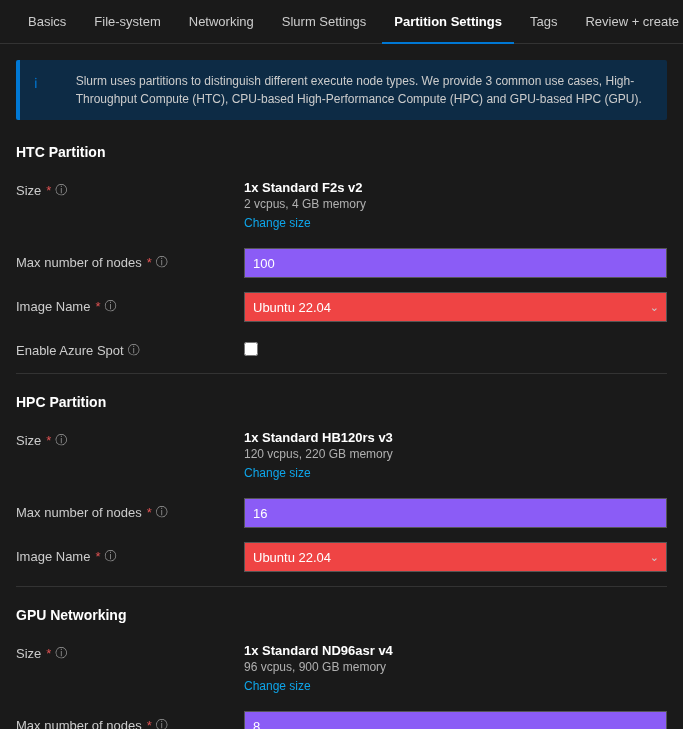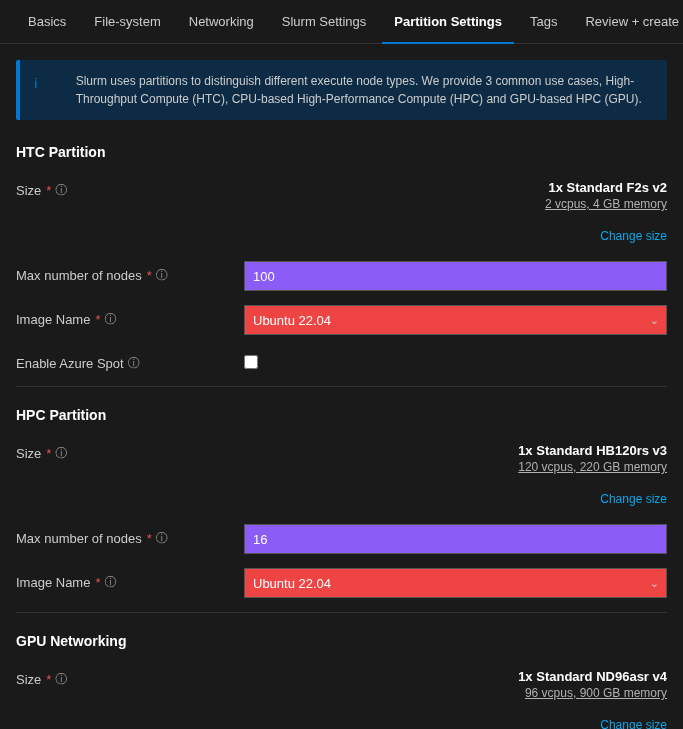--- a/index.html
+++ b/index.html
@@ -111,38 +111,36 @@
       font-size: 12px;
       cursor: pointer;
     }
     .form-control {
       flex: 1;
     }
 
     
     .vm-size-display {
       padding: 4px 0;
-      text-align: right;
     }
     .vm-size-name {
       font-weight: 700;
       color: #ffffff;
       font-size: 13px;
     }
     .vm-size-detail {
       color: #b0b0b0;
       font-size: 12px;
       margin-top: 2px;
-      text-decoration: underline;
     }
     .change-size-link {
       color: #0ea5e9;
       font-size: 12px;
       cursor: pointer;
-      margin-top: 18px;
+      margin-top: 5px;
       display: block;
     }
 
     
     .text-input {
       width: 100%;
       background: #8b5cf6;
       border: 1px solid #555;
       color: #ffffff;
       padding: 5px 8px;

